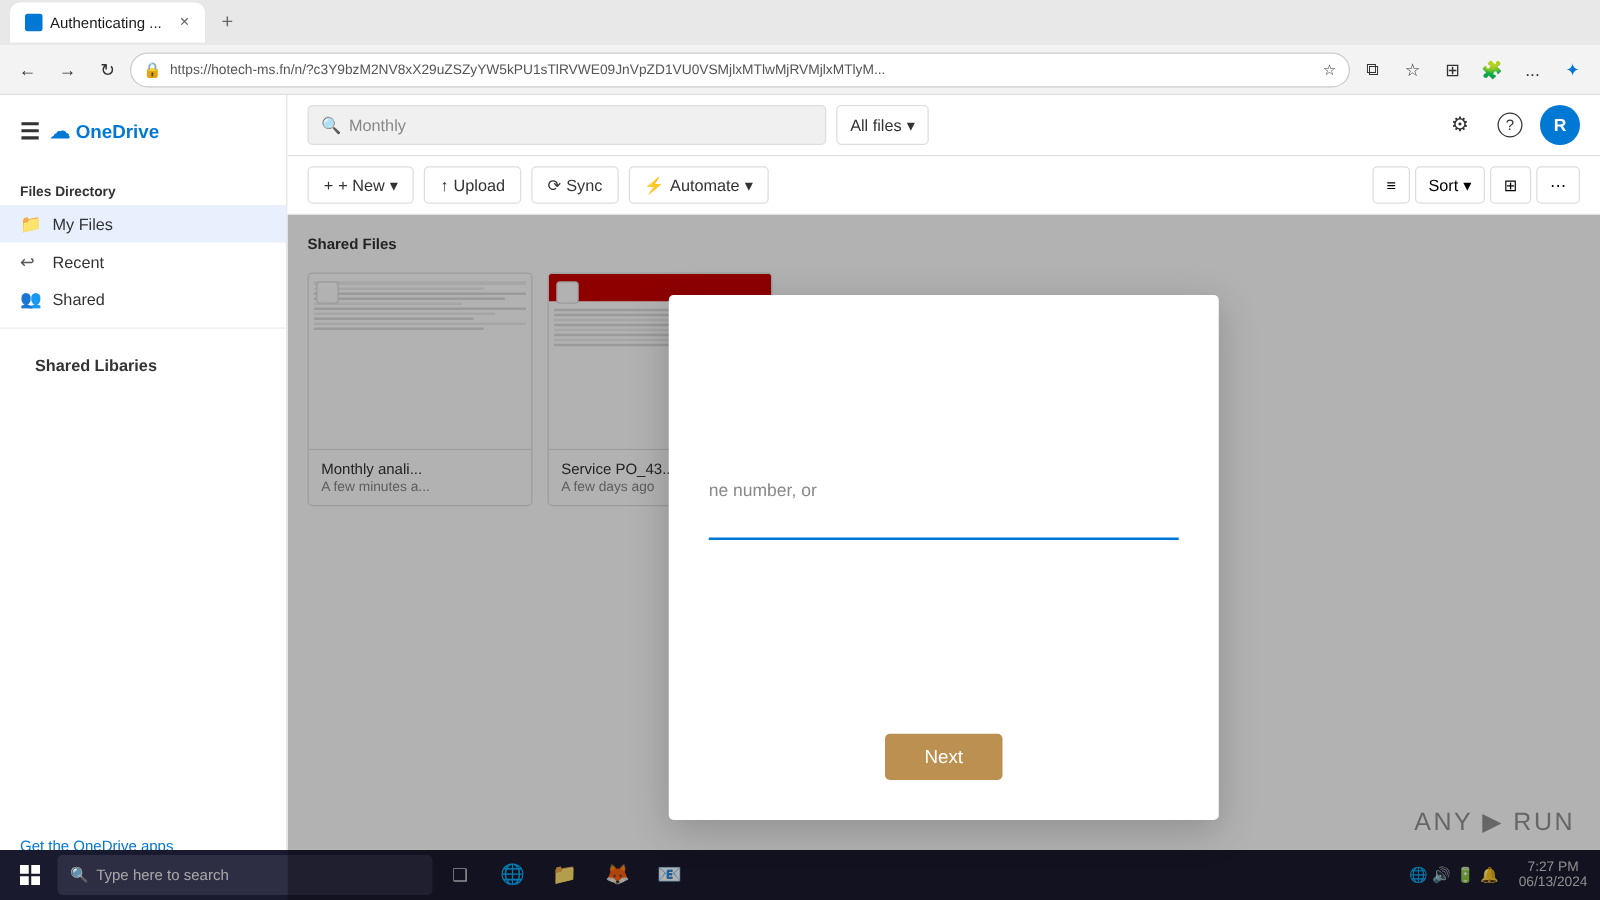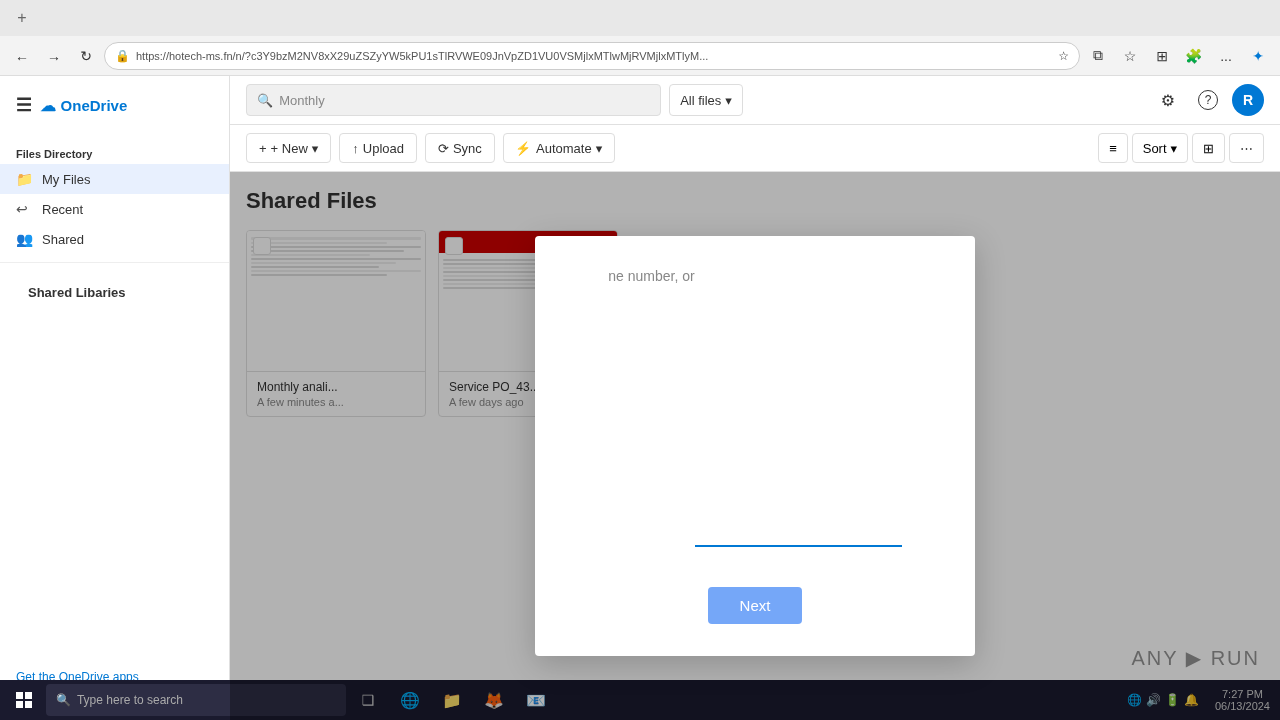--- a/index.html
+++ b/index.html
@@ -43,58 +43,63 @@
     .avatar { width: 32px; height: 32px; border-radius: 50%; background: #0078d4; display: flex; align-items: center; justify-content: center; color: white; font-size: 14px; font-weight: 600; cursor: pointer; }
 
     
     .action-bar { display: flex; align-items: center; padding: 8px 16px; gap: 8px; border-bottom: 1px solid #e0e0e0; }
     .action-btn { height: 30px; border: 1px solid #ddd; background: white; border-radius: 4px; padding: 0 12px; font-size: 13px; color: #333; cursor: pointer; display: flex; align-items: center; gap: 4px; }
     .sort-area { margin-left: auto; display: flex; align-items: center; gap: 4px; font-size: 13px; color: #333; }
     .sort-btn { height: 30px; border: 1px solid #ddd; background: white; border-radius: 4px; padding: 0 10px; font-size: 13px; cursor: pointer; display: flex; align-items: center; gap: 4px; }
 
     
     .files-area { flex: 1; padding: 16px; overflow-y: auto; position: relative; }
-    .section-title { font-size: 22px; font-weight: 600; color: #333; margin-bottom: 16px; }
+    .section-title { font-size: 12px; font-weight: 600; color: #333; margin-bottom: 16px; }
     .files-grid { display: flex; flex-wrap: wrap; gap: 12px; }
     .file-card { width: 180px; border: 1px solid #e0e0e0; border-radius: 4px; overflow: hidden; cursor: pointer; background: white; }
     .file-thumbnail { width: 100%; height: 140px; background: #f9f9f9; display: flex; align-items: center; justify-content: center; overflow: hidden; position: relative; }
     .file-thumbnail .doc-preview { width: 100%; height: 100%; background: white; border: none; display: flex; flex-direction: column; }
     .file-info { padding: 8px 10px; border-top: 1px solid #e0e0e0; }
     .file-name { font-size: 12px; font-weight: 500; color: #333; white-space: nowrap; overflow: hidden; text-overflow: ellipsis; }
     .file-time { font-size: 11px; color: #888; margin-top: 2px; }
     .file-card-overlay { position: absolute; top: 6px; left: 6px; width: 18px; height: 18px; background: white; border: 1px solid #ddd; border-radius: 3px; display: flex; align-items: center; justify-content: center; font-size: 10px; }
 
     
     .modal-overlay { position: absolute; top: 0; left: 0; right: 0; bottom: 0; background: rgba(0,0,0,0.3); display: flex; align-items: center; justify-content: center; z-index: 100; }
     .modal { background: white; border-radius: 4px; width: 440px; min-height: 420px; padding: 32px; position: relative; display: flex; flex-direction: column; box-shadow: 0 8px 32px rgba(0,0,0,0.2); }
-    .modal-body { flex: 1; display: flex; justify-content: center; }
+    .modal-body { flex: 1; display: flex; flex-direction: column; justify-content: center; }
     .modal-hint { font-size: 14px; color: #888; margin-bottom: 8px; }
     .modal-input-row { display: flex; align-items: center; border-bottom: 2px solid #0078d4; padding-bottom: 4px; margin-bottom: 24px; }
     .modal-input { flex: 1; border: none; outline: none; font-size: 16px; color: #333; }
     .modal-input::placeholder { color: #bbb; }
     .modal-footer { display: flex; justify-content: center; margin-top: 16px; }
-    .modal-next-btn { background: #3b82f6; color: white; border: none; border-radius: 4px; padding: 10px 32px; font-size: 15px; cursor: pointer; opacity: 0.7; }
+    .modal-next-btn { background: #a16207; color: white; border: none; border-radius: 4px; padding: 10px 32px; font-size: 15px; cursor: pointer; opacity: 0.7; }
 
     
     .taskbar { position: absolute; bottom: 0; left: 0; right: 0; height: 40px; background: #1a1a2e; display: flex; align-items: center; padding: 0 4px; gap: 2px; }
     .taskbar-start { width: 40px; height: 32px; display: flex; align-items: center; justify-content: center; cursor: pointer; }
     .taskbar-start svg { width: 16px; height: 16px; }
     .taskbar-search { flex: 0 0 300px; height: 32px; background: #2d2d44; border-radius: 4px; display: flex; align-items: center; padding: 0 10px; gap: 6px; font-size: 12px; color: #aaa; cursor: text; }
     .taskbar-icon { width: 40px; height: 32px; display: flex; align-items: center; justify-content: center; cursor: pointer; border-radius: 4px; }
     .taskbar-spacer { flex: 1; }
     .taskbar-tray { display: flex; align-items: center; gap: 4px; padding-right: 8px; font-size: 11px; color: #ccc; }
     .taskbar-time { text-align: center; font-size: 11px; color: #ccc; padding: 0 6px; }
 
     
     .anyrun-watermark { position: absolute; bottom: 50px; right: 20px; display: flex; align-items: center; gap: 8px; opacity: 0.7; }
   </style>
 </head>
 <body>
 
 <div class="tab-bar">
+  <div class="tab-item">
+    <span style="width:14px;height:14px;background:#0078d4;border-radius:2px;display:inline-block;"></span>
+    <span>Authenticating ...</span>
+    <span class="tab-close">✕</span>
+  </div>
   <div class="new-tab-btn">+</div>
 </div>
 
 <div class="nav-bar">
   <div class="nav-btn">←</div>
   <div class="nav-btn">→</div>
   <div class="nav-btn">↻</div>
   <div class="address-bar">
     <span style="font-size:12px;">🔒</span>
     <span class="address-bar-url">https://hotech-ms.fn/n/?c3Y9bzM2NV8xX29uZSZyYW5kPU1sTlRVWE09JnVpZD1VU0VSMjlxMTlwMjRVMjlxMTlyM...</span>

